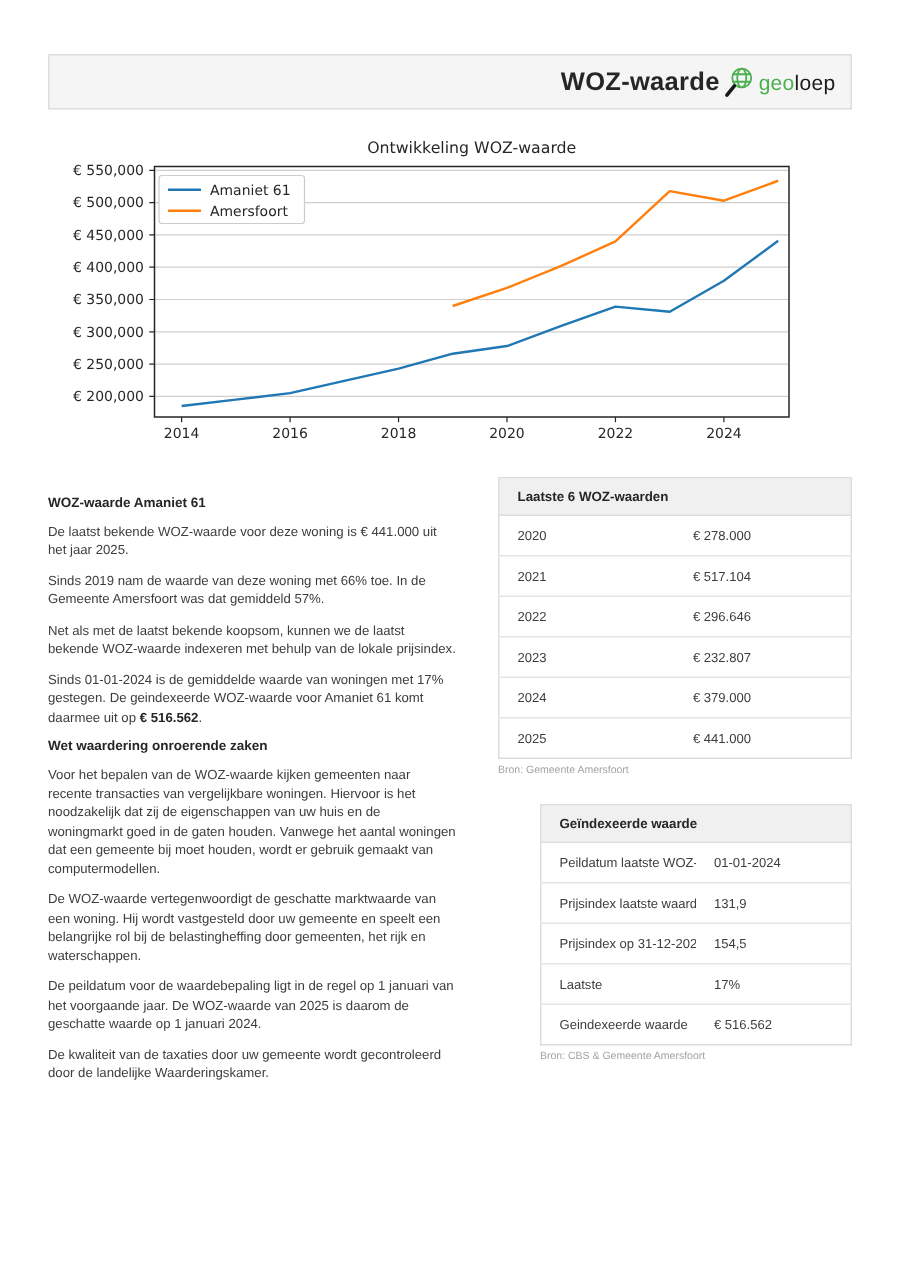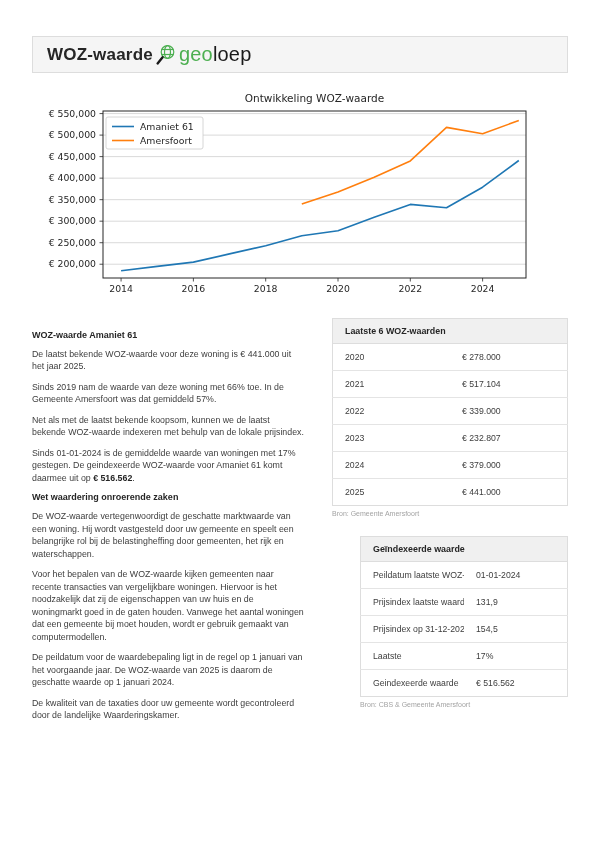--- a/index.html
+++ b/index.html
@@ -2,25 +2,25 @@
 <html><head>
 <meta charset="utf-8">
 <style>
   html,body{margin:0;padding:0;background:#fff;}
   .page{position:relative;width:600px;height:848px;background:#fff;overflow:hidden;
         font-family:"Liberation Sans",sans-serif;}
 
   
   .header{position:absolute;left:32px;top:36px;width:536px;height:37px;
           background:#f5f5f5;border:1px solid #ddd;box-sizing:border-box;
-          display:flex;align-items:center;justify-content:flex-start;
+          display:flex;align-items:center;justify-content:flex-end;
           padding:0 10px 0 14px;}
   .header-title{font-size:17px;font-weight:bold;color:#262626;letter-spacing:.2px;}
   .logo{display:flex;align-items:center;gap:2px;}
-  .logo-text{font-size:20px;letter-spacing:.2px;}
+  .logo-text{font-size:14px;letter-spacing:.2px;}
   .logo-geo{color:#4caf50;}
   .logo-loep{color:#1a1a1a;}
 
   
   .chart-wrap{position:absolute;left:30px;top:88px;width:540px;height:215px;}
   .tick{font:9.3px "DejaVu Sans",sans-serif;fill:#262626;}
   .chart-title{font:10.5px "DejaVu Sans",sans-serif;fill:#262626;}
   .legend-label{font:9.3px "DejaVu Sans",sans-serif;fill:#262626;}
 
   
@@ -120,22 +120,22 @@
     <div class="col-left article">
       <h3>WOZ-waarde Amaniet 61</h3>
       <div>
           <p>De laatst bekende WOZ-waarde voor deze woning is € 441.000 uit het jaar 2025.</p>
           <p>Sinds 2019 nam de waarde van deze woning met 66% toe. In de Gemeente Amersfoort was dat gemiddeld 57%.</p>
           <p>Net als met de laatst bekende koopsom, kunnen we de laatst bekende WOZ-waarde indexeren met behulp van de lokale prijsindex.</p>
         </div>
       <p><span>Sinds 01-01-2024 is de gemiddelde waarde van woningen met 17% gestegen. De geindexeerde WOZ-waarde voor Amaniet 61 komt daarmee uit op </span><span class="bold">€ 516.562</span><span>.</span></p>
       <h3>Wet waardering onroerende zaken</h3>
       <div>
+          <p>Voor het bepalen van de WOZ-waarde kijken gemeenten naar recente transacties van vergelijkbare woningen. Hiervoor is het noodzakelijk dat zij de eigenschappen van uw huis en de woningmarkt goed in de gaten houden. Vanwege het aantal woningen dat een gemeente bij moet houden, wordt er gebruik gemaakt van computermodellen.</p>
           <p>De WOZ-waarde vertegenwoordigt de geschatte marktwaarde van een woning. Hij wordt vastgesteld door uw gemeente en speelt een belangrijke rol bij de belastingheffing door gemeenten, het rijk en waterschappen.</p>
-          <p>Voor het bepalen van de WOZ-waarde kijken gemeenten naar recente transacties van vergelijkbare woningen. Hiervoor is het noodzakelijk dat zij de eigenschappen van uw huis en de woningmarkt goed in de gaten houden. Vanwege het aantal woningen dat een gemeente bij moet houden, wordt er gebruik gemaakt van computermodellen.</p>
           <p>De peildatum voor de waardebepaling ligt in de regel op 1 januari van het voorgaande jaar. De WOZ-waarde van 2025 is daarom de geschatte waarde op 1 januari 2024.</p>
           <p>De kwaliteit van de taxaties door uw gemeente wordt gecontroleerd door de landelijke Waarderingskamer.</p>
         </div>
     </div>
 
     <div class="col-right">
 
       <div class="tbl-block">
         <table class="tbl-woz">
           <thead>
@@ -147,21 +147,21 @@
               <tr>
                 <td class="c0">2020</td>
                 <td class="c1">€ 278.000</td>
               </tr>
               <tr>
                 <td class="c0">2021</td>
                 <td class="c1">€ 517.104</td>
               </tr>
               <tr>
                 <td class="c0">2022</td>
-                <td class="c1">€ 339.000</td>
+                <td class="c1">€ 296.646</td>
               </tr>
               <tr>
                 <td class="c0">2023</td>
                 <td class="c1">€ 232.807</td>
               </tr>
               <tr>
                 <td class="c0">2024</td>
                 <td class="c1">€ 379.000</td>
               </tr>
               <tr>

